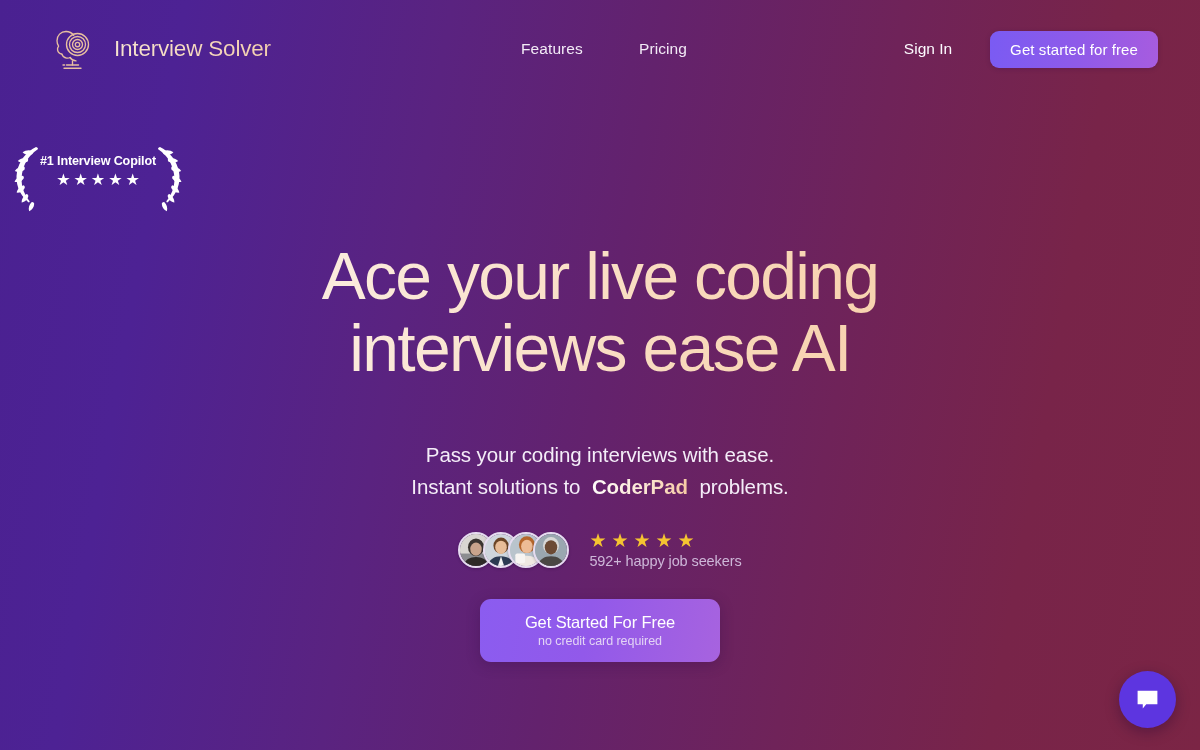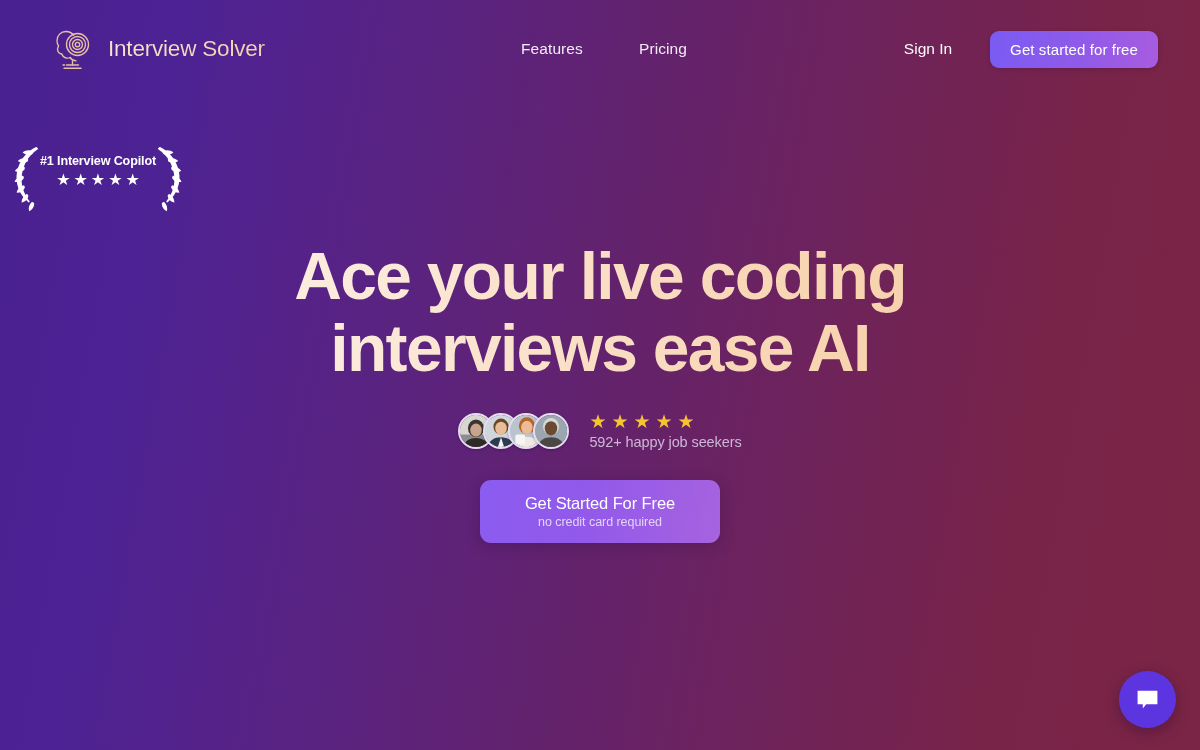--- a/index.html
+++ b/index.html
@@ -13,21 +13,21 @@
 
   
   .nav {
     height: 98px;
     display: flex;
     align-items: center;
     padding: 0 42px 0 52px;
     position: relative;
     z-index: 5;
   }
-  .brand { display:flex; align-items:center; gap:14px; }
+  .brand { display:flex; align-items:center; gap:20px; }
   .brand-logo { width:42px; height:44px; display:block; flex:none; }
   .brand-name {
     font-size: 22.5px;
     letter-spacing: -0.2px;
     background: linear-gradient(90deg,#f7e3cf 0%, #f3cfae 100%);
     -webkit-background-clip: text;
     background-clip: text;
     color: transparent;
   }
   .nav-center {
@@ -71,21 +71,21 @@
     color:#fff; font-size:12.6px; font-weight:bold; letter-spacing:-0.15px;
     white-space:nowrap;
   }
   .badge-stars { display:flex; gap:3px; }
   .badge-stars span { color:#fff; font-size:16px; line-height:1; }
 
   .headline {
     margin-top: 26px;
     font-size: 66px;
     line-height: 1.09;
-    font-weight: 700;
+    font-weight: 400;
     letter-spacing: -1.7px;
     background: linear-gradient(96deg, #fdf6ef 0%, #fbeadb 30%, #f8d7b7 62%, #f5c79c 100%);
     -webkit-background-clip:text; background-clip:text; color:transparent;
   }
 
   .sub {
     margin-top: 54px;
     font-size: 20.5px;
     line-height: 1.58;
     color:#f4edf8;
@@ -224,20 +224,28 @@
         </div>
       </div>
     </div>
   </div>
 
   <h1 class="headline">
     <div>Ace your live coding</div>
     <div>interviews ease AI</div>
   </h1>
 
+  <div class="sub">
+    <div>Pass your coding interviews with ease.</div>
+    <div>
+      <span>Instant solutions to</span>
+      <span class="coderpad">CoderPad</span>
+      <span>problems.</span>
+    </div>
+  </div>
 
 
   <div class="social">
     <div class="avatars">
       <div class="avatar">
         <svg viewBox="0 0 36 36">
           <rect width="36" height="36" fill="#8c8d90"></rect>
           <rect x="0" y="0" width="36" height="22" fill="#d9d6d2"></rect>
           <ellipse cx="18" cy="15" rx="9" ry="10" fill="#3b3531"></ellipse>
           <ellipse cx="18" cy="17" rx="6.5" ry="7.5" fill="#c9a48c"></ellipse>

